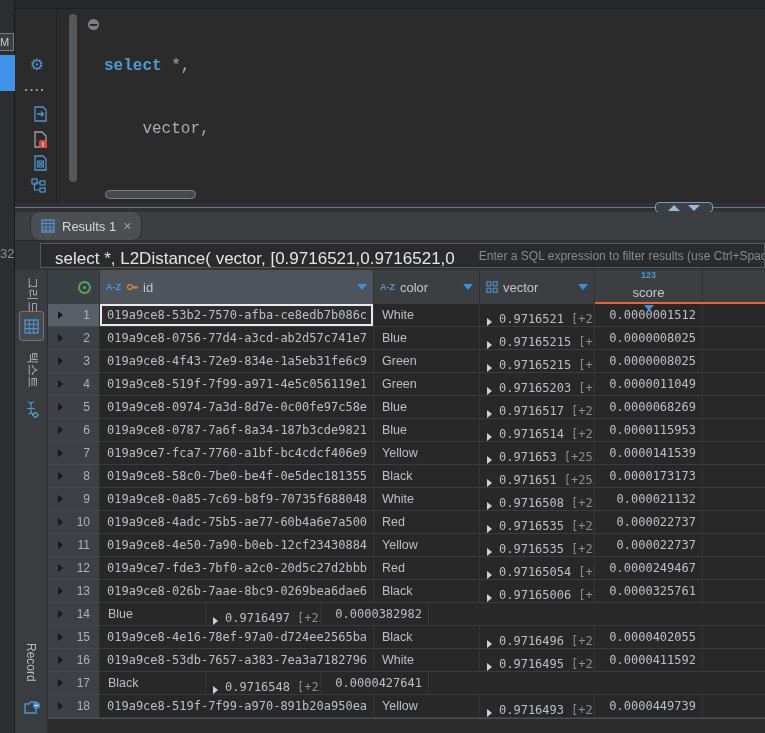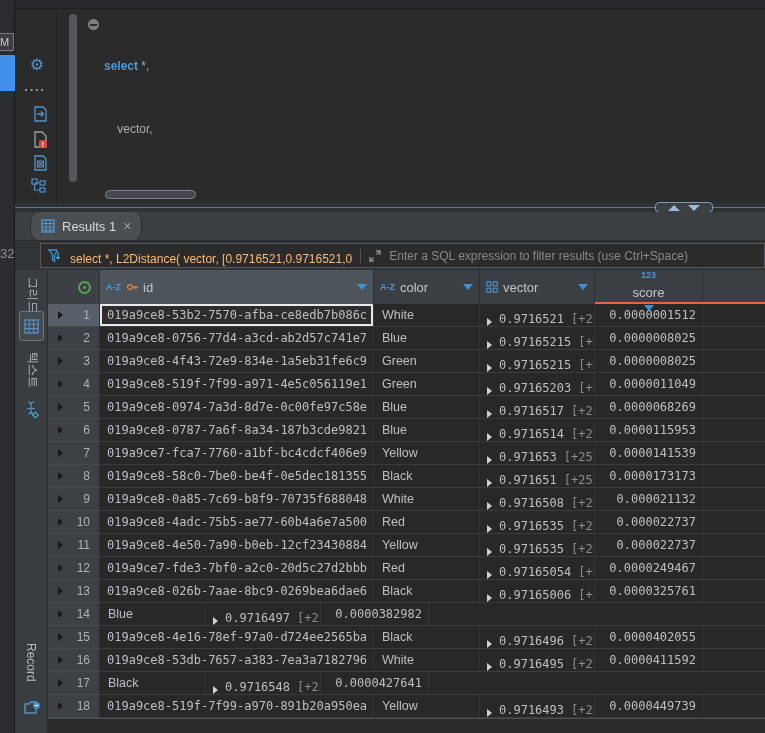--- a/index.html
+++ b/index.html
@@ -16,21 +16,21 @@
   
   #editor { position:absolute; left:15px; top:0; width:750px; height:203px; background:#2b2b2b; overflow:hidden; }
   .ed-top { position:absolute; left:0; top:0; right:0; height:9px; background:#26282b; border-bottom:1px solid #1d1e20; }
   .rail-border { position:absolute; left:41px; top:9px; bottom:0; width:1px; background:#222427; }
   .rail-icon { position:absolute; width:18px; height:18px; display:flex; align-items:center; justify-content:center; }
   .gear { left:13px; top:55px; color:#4f94d0; font-size:16px; }
   .dots { left:11px; top:80px; color:#9da0a5; font-size:13px; font-weight:bold; letter-spacing:1px; }
   .vbar { position:absolute; left:54px; top:14px; width:8px; height:168px; background:#54575c; border-radius:4px; }
   .fold { position:absolute; left:73px; top:19px; width:11px; height:11px; border-radius:50%; background:#7b7f84; }
   .fold::after { content:""; position:absolute; left:2px; top:5px; width:7px; height:2px; background:#2b2b2b; }
-  #code { position:absolute; left:89px; top:14px; right:0; font-family:Liberation Sans, sans-serif; font-size:12px; line-height:21px; white-space:pre; }
+  #code { position:absolute; left:89px; top:14px; right:0; font-family:Liberation Mono, monospace; font-size:16px; line-height:21px; white-space:pre; }
   .kw  { color:#509bd5; font-weight:bold; }
   .fn  { color:#d5b778; font-weight:bold; }
   .pl  { color:#a9adb3; }
   .hscroll { position:absolute; left:90px; top:190px; width:91px; height:9px; border:1px solid #7d8085; background:#46494c; border-radius:5px; }
 
   
   #splitter { position:absolute; left:15px; top:203px; width:750px; height:9px; background:#2f3235; }
   #splitter .sline { position:absolute; left:0; right:0; top:4px; height:1px; background:#67758a; }
   .split-ctl { position:absolute; left:640px; top:-1px; width:58px; height:11px; background:#3b4045; border:1px solid #7f99b4; border-radius:4px; display:flex; align-items:center; justify-content:center; gap:8px; }
   .tri-up   { width:0; height:0; border-left:6px solid transparent; border-right:6px solid transparent; border-bottom:6px solid #9fb8d2; }
@@ -38,21 +38,21 @@
 
   
   #tabbar { position:absolute; left:15px; top:212px; width:750px; height:29px; background:#3c3f41; border-bottom:1px solid #2a2c2e; }
   .tab { position:absolute; left:15px; top:0; height:28px; padding:0 10px; background:#4b4f52; border-left:1px solid #2a2c2e; border-right:1px solid #2a2c2e; display:flex; align-items:center; gap:7px;border-radius:9px; }
   .tab-label { font-size:13px; color:#d6d8dc; }
   .tab-close { font-size:14px; color:#9da0a5; cursor:pointer; }
 
   
   #filterbar { position:absolute; left:15px; top:241px; width:750px; height:29px; background:#313437; }
   .fbox { position:absolute; left:25px; top:2px; right:0; height:25px; background:#2b2b2b; border:1px solid #54575b; display:flex; align-items:center; padding:0 6px; gap:8px; overflow:hidden; white-space:nowrap; }
-  .fexpr { font-size:12px; color:#fdba74;margin-top:6px; }
+  .fexpr { font-size:17px; color:#e5e5e5;margin-top:6px; }
   .fdivider { width:1px; height:14px; background:#515457; }
   .fplaceholder { font-size:12px; color:#87898d; }
 
   
   #gridwrap { position:absolute; left:15px; top:270px; width:750px; height:463px; background:#2b2b2b; }
   #stripe { position:absolute; left:0; top:0; width:33px; height:463px; background:#3a3d40; border-right:1px solid #2a2c2e; }
   .vtext { writing-mode:vertical-rl; text-orientation:sideways; font-size:12px; color:#b9bcc0; position:absolute; left:9px; }
   .stripe-iconbox { position:absolute; left:4px; width:25px; height:30px; border:1px solid #72767b; background:#46494d; border-radius:3px; display:flex; align-items:center; justify-content:center; }
   .stripe-icon { position:absolute; left:7px; width:20px; height:22px; display:flex; align-items:center; justify-content:center; }
 

